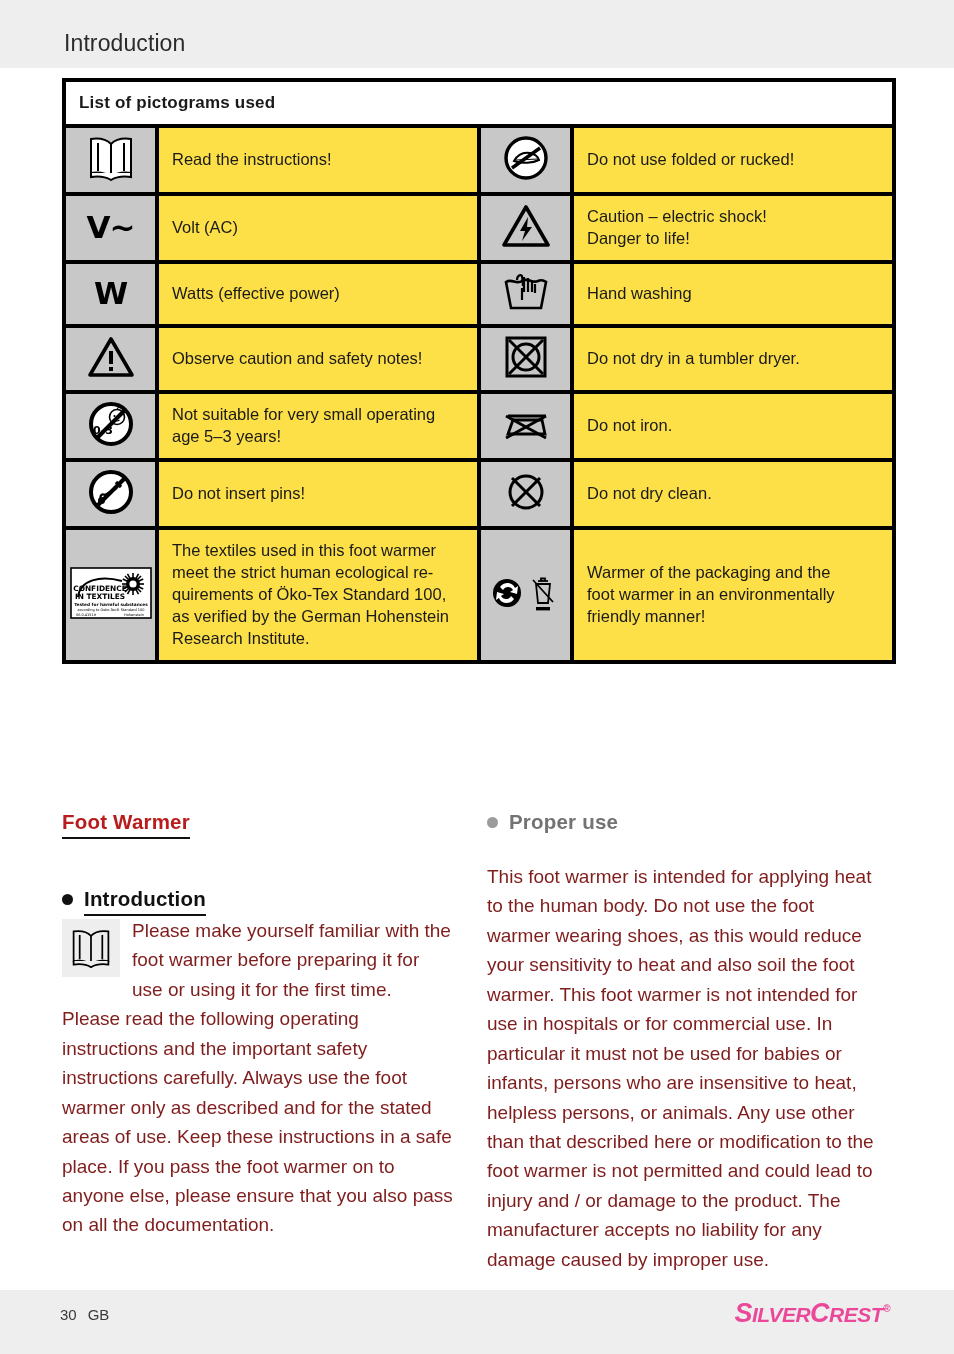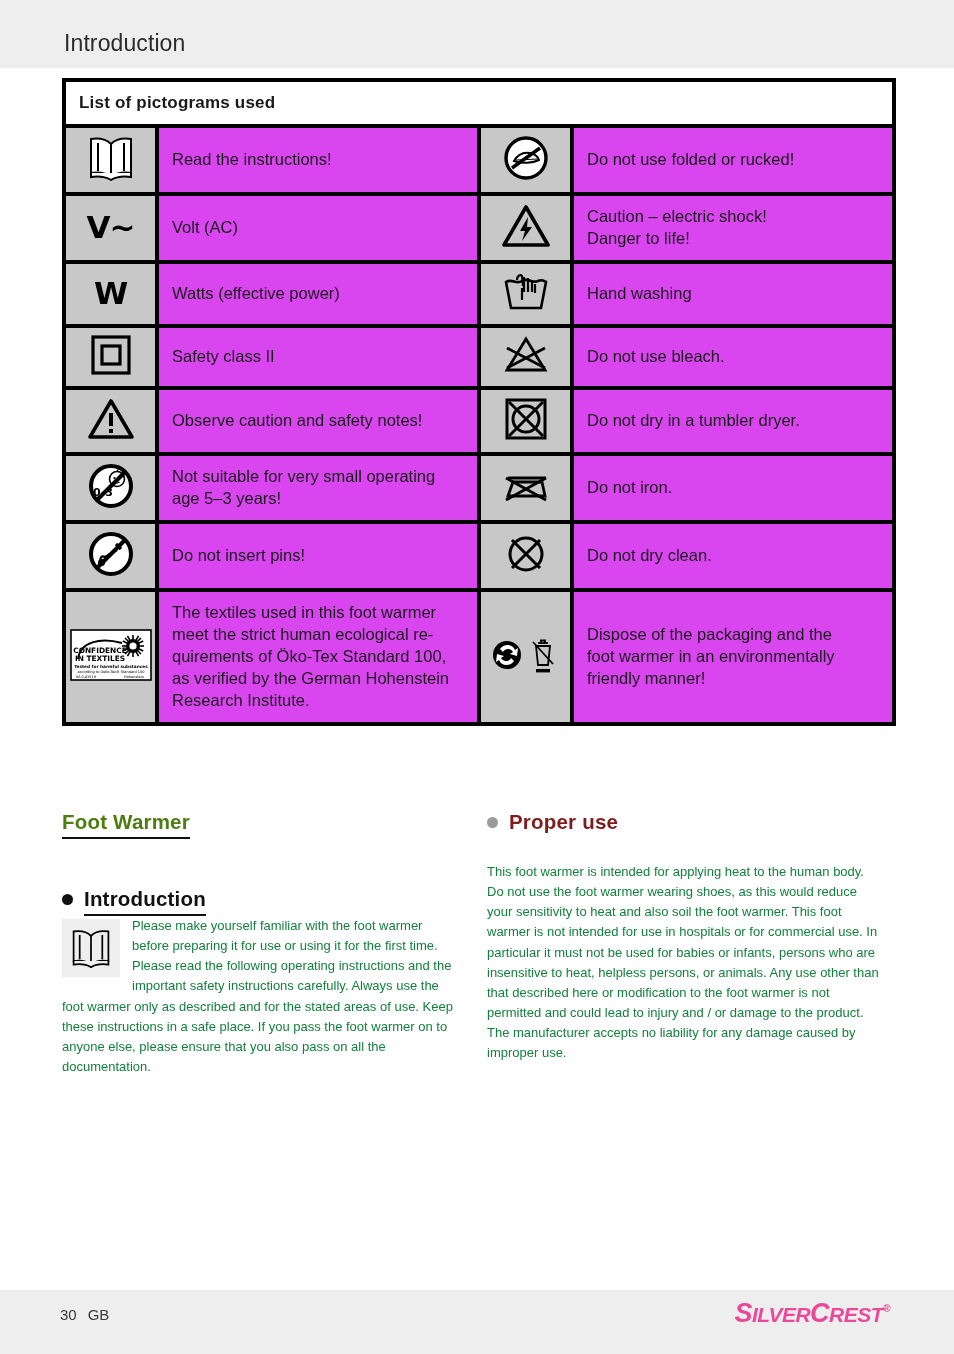--- a/index.html
+++ b/index.html
@@ -57,21 +57,21 @@
     padding:11px 0 11px 13px !important;
     letter-spacing:.2px;
   }
   .ico-cell{
     background:#c8c8c8;
     width:93px;
     text-align:center;
     padding:6px 0 !important;
   }
   .txt-cell{
-    background:#d946ef;
+    background:#fde047;
     padding:10px 14px 10px 13px !important;
     font-size:16.5px;line-height:1.33;
   }
   .txt-cell .line{display:block;}
   .ico-wrap{display:inline-block;line-height:0;}
   .unit-glyph{
     font-family:"DejaVu Sans", sans-serif;
     font-weight:bold;font-size:31px;color:#000;
     line-height:1;display:inline-block;padding:4px 0;
     letter-spacing:-1px;
@@ -80,46 +80,46 @@
   
   .cols{
     position:absolute;left:62px;top:810px;width:832px;
   }
   .col{
     position:absolute;top:0;width:392px;
   }
   .col-left{left:0;}
   .col-right{left:425px;}
   .h-product{
-    font-size:20.5px;font-weight:bold;color:#4d7c0f;
+    font-size:20.5px;font-weight:bold;color:#b91c1c;
     display:inline-block;
     border-bottom:2px solid #111;
     padding-bottom:3px;
     letter-spacing:.2px;
   }
   .h-section{
     font-size:20.5px;font-weight:bold;color:#111;
     display:inline-block;
     border-bottom:2px solid #111;
     padding-bottom:3px;
     letter-spacing:.2px;
   }
   .h-section-gray{
-    font-size:20.5px;font-weight:bold;color:#7f1d1d;
+    font-size:20.5px;font-weight:bold;color:#737373;
     display:inline-block;
     letter-spacing:.2px;
   }
   .bullet{
     display:inline-block;width:11px;height:11px;border-radius:50%;
     background:#111;margin-right:11px;vertical-align:middle;
     position:relative;top:-2px;
   }
   .bullet.gray{background:#9b9b9b;}
   .body-par{
-    font-size:13px;line-height:1.55;color:#15803d;
+    font-size:19px;line-height:1.55;color:#7f1d1d;
     text-align:left;
     margin:0;
   }
   .lead-icon{
     float:left;width:58px;height:58px;background:#eeeeee;
     margin:3px 12px 2px 0;
     display:flex;align-items:center;justify-content:center;
   }
 </style>
 </head>
@@ -220,49 +220,20 @@
             <path d="M22 18 L22 30" stroke-width="2.2"></path>
           </g>
             </svg>
         </span>
       </td>
       <td class="txt-cell">
         <span class="line">Hand washing</span>
       </td>
     </tr>
 
-    <tr>
-      <td class="ico-cell">
-        <span class="ico-wrap">
-          <svg width="42" height="42" viewBox="0 0 42 42">
-              <g fill="none" stroke="#000">
-            <rect x="3" y="3" width="36" height="36" stroke-width="3.2"></rect>
-            <rect x="12" y="12" width="18" height="18" stroke-width="3.2"></rect>
-          </g>
-            </svg>
-        </span>
-      </td>
-      <td class="txt-cell">
-        <span class="line">Safety class II</span>
-      </td>
-      <td class="ico-cell">
-        <span class="ico-wrap">
-          <svg width="50" height="42" viewBox="0 0 50 42">
-              <g fill="none" stroke="#000" stroke-width="2.8">
-            <path d="M25 5 L44 36 L6 36 Z"></path>
-            <path d="M6 14 L44 34"></path>
-                <path d="M44 14 L6 34"></path>
-          </g>
-            </svg>
-        </span>
-      </td>
-      <td class="txt-cell">
-        <span class="line">Do not use bleach.</span>
-      </td>
-    </tr>
 
     <tr>
       <td class="ico-cell">
         <span class="ico-wrap">
           <svg width="50" height="44" viewBox="0 0 50 44">
               <g>
             <path d="M25 4 L46 40 L4 40 Z" fill="none" stroke="#000" stroke-width="3.6" stroke-linejoin="round"></path>
             <rect x="23" y="16" width="4" height="13" fill="#000"></rect>
             <rect x="23" y="32" width="4" height="4" fill="#000"></rect>
           </g>
@@ -411,21 +382,21 @@
               <path d="M48 14 L62 14 L60 33 L50 33 Z"></path>
               <path d="M50 11 L60 11"></path>
                 <path d="M53 11 L53 8.5 L57 8.5 L57 11"></path>
               <path d="M45 10 L65 32" stroke-width="1.8"></path>
             </g>
             <rect x="48" y="37" width="14" height="3.4" fill="#000"></rect>
           </svg>
         </span>
       </td>
       <td class="txt-cell">
-        <span class="line">Dispose of the packaging and the</span>
+        <span class="line">Warmer of the packaging and the</span>
         <span class="line">foot warmer in an environmentally</span>
         <span class="line">friendly manner!</span>
       </td>
     </tr>
   </tbody>
 </table>
 
 <div class="cols">
 
   <div class="col col-left">

